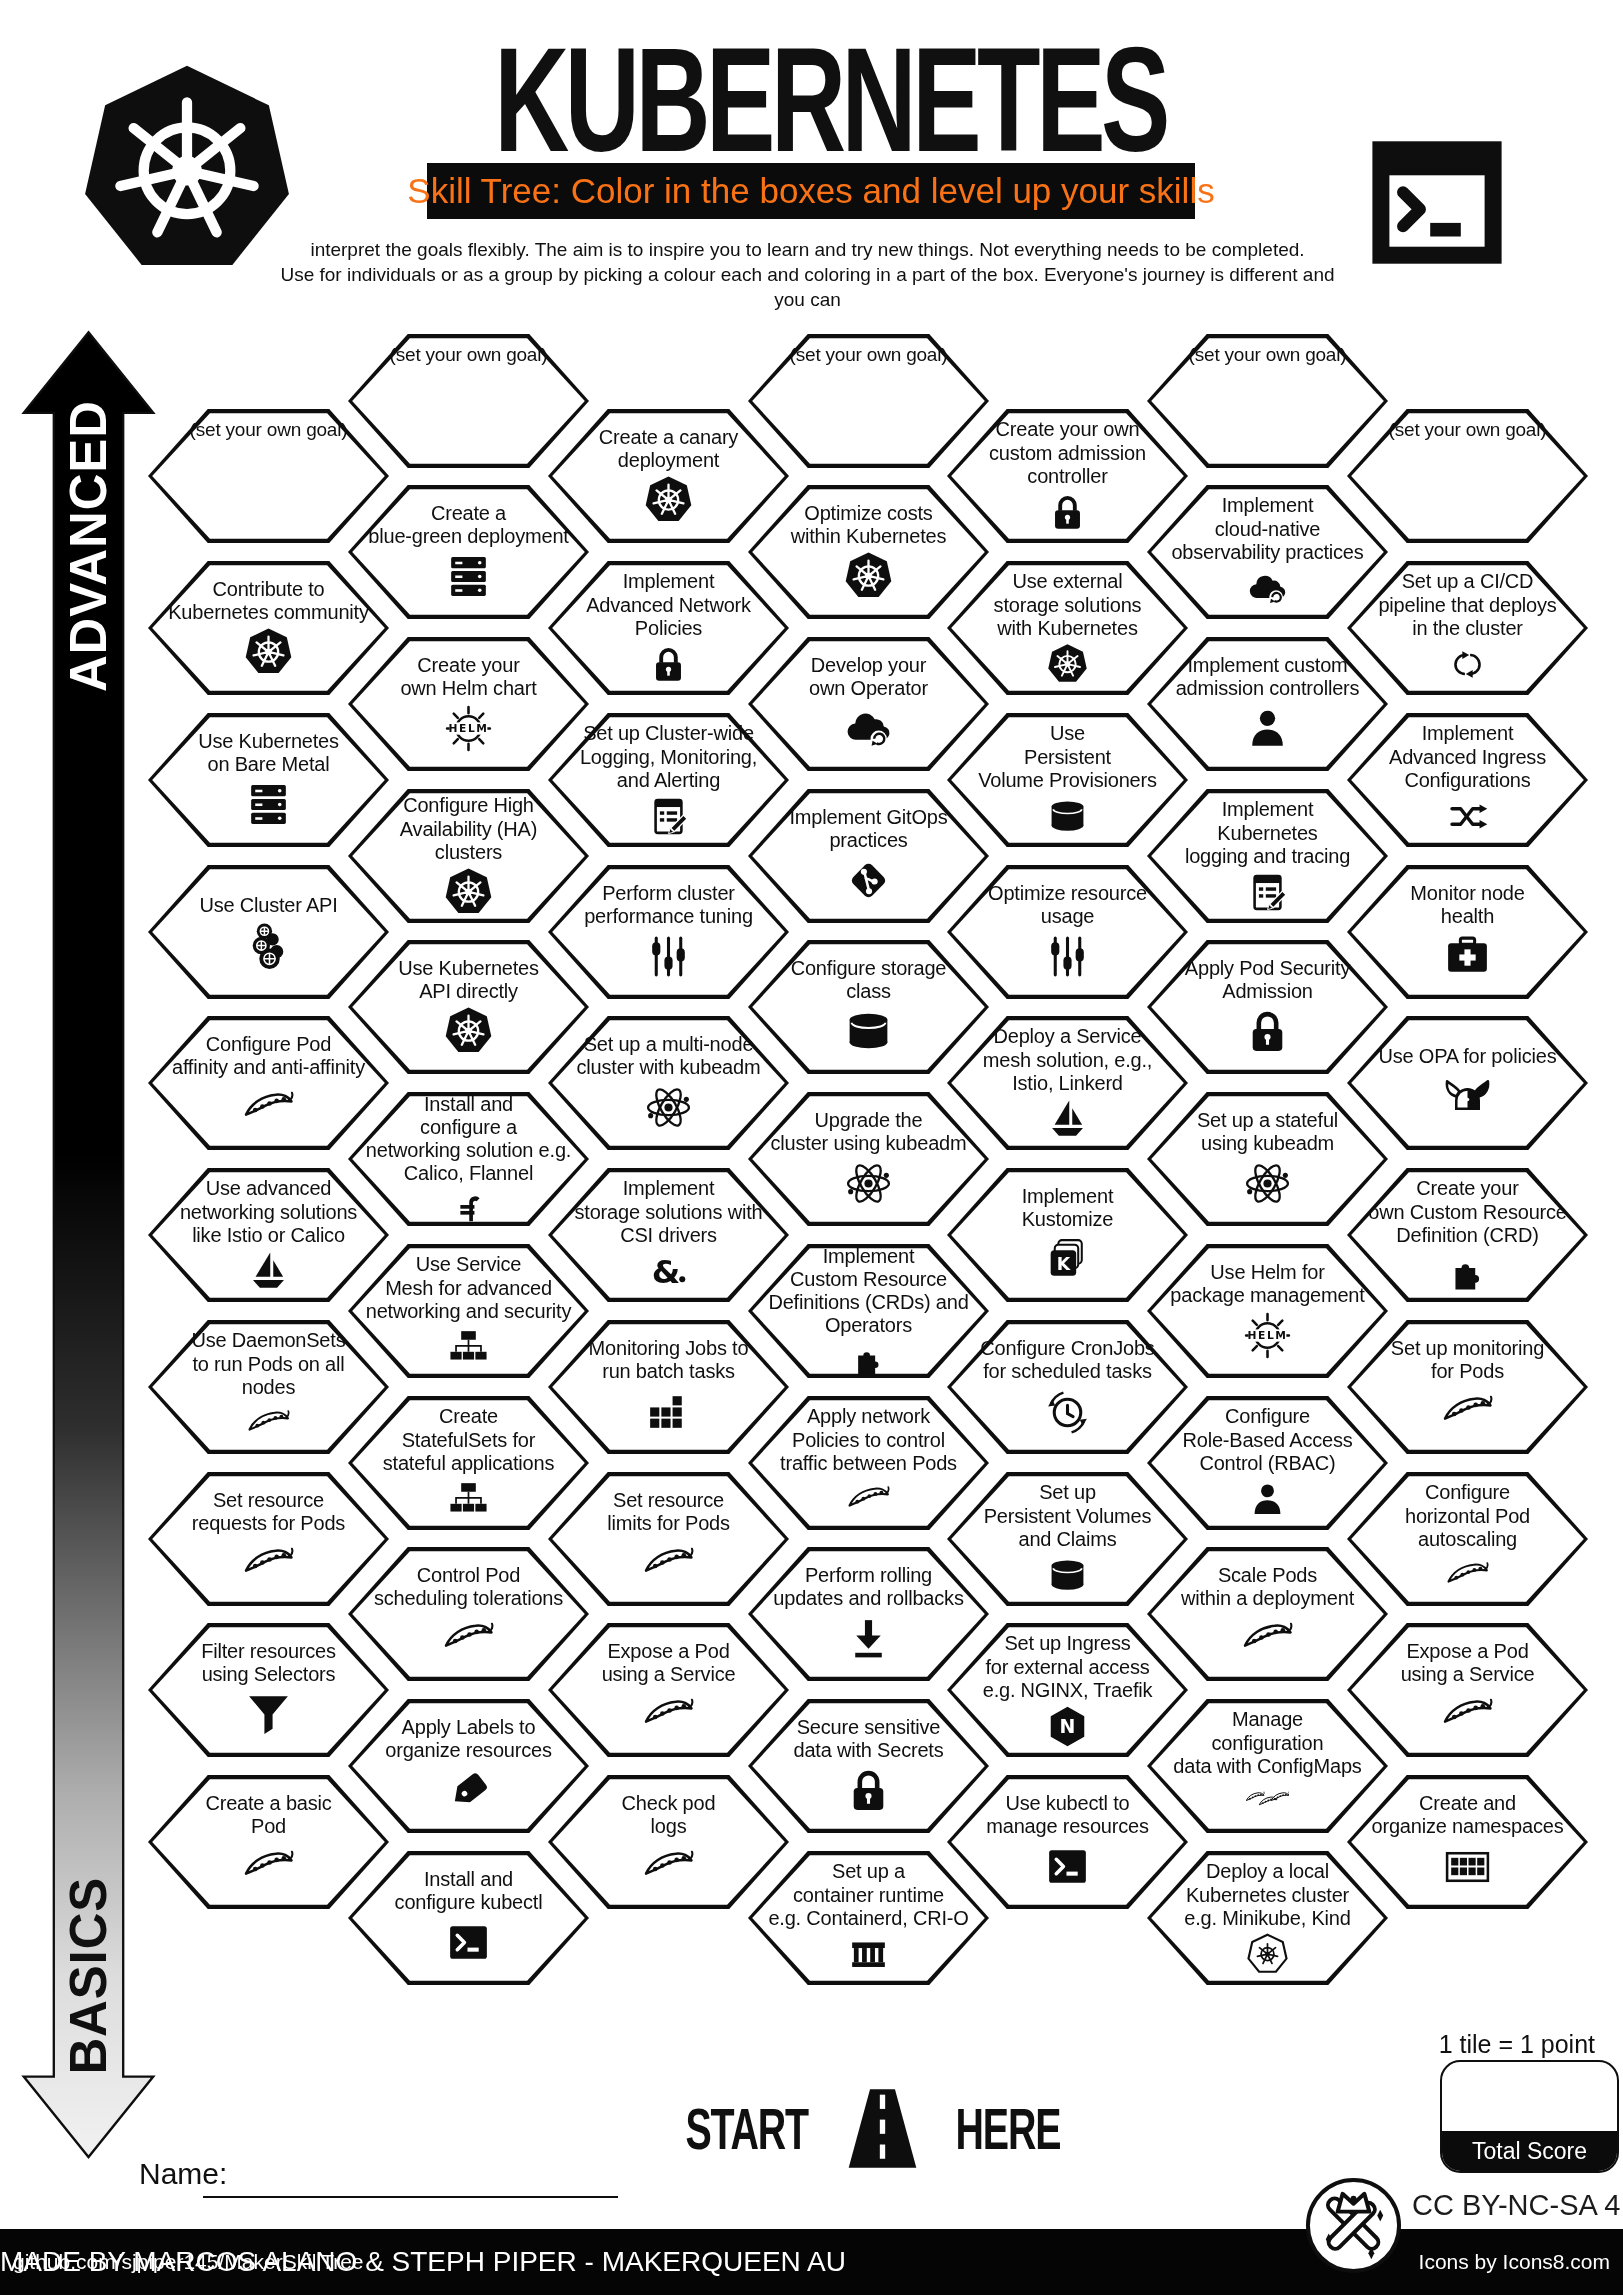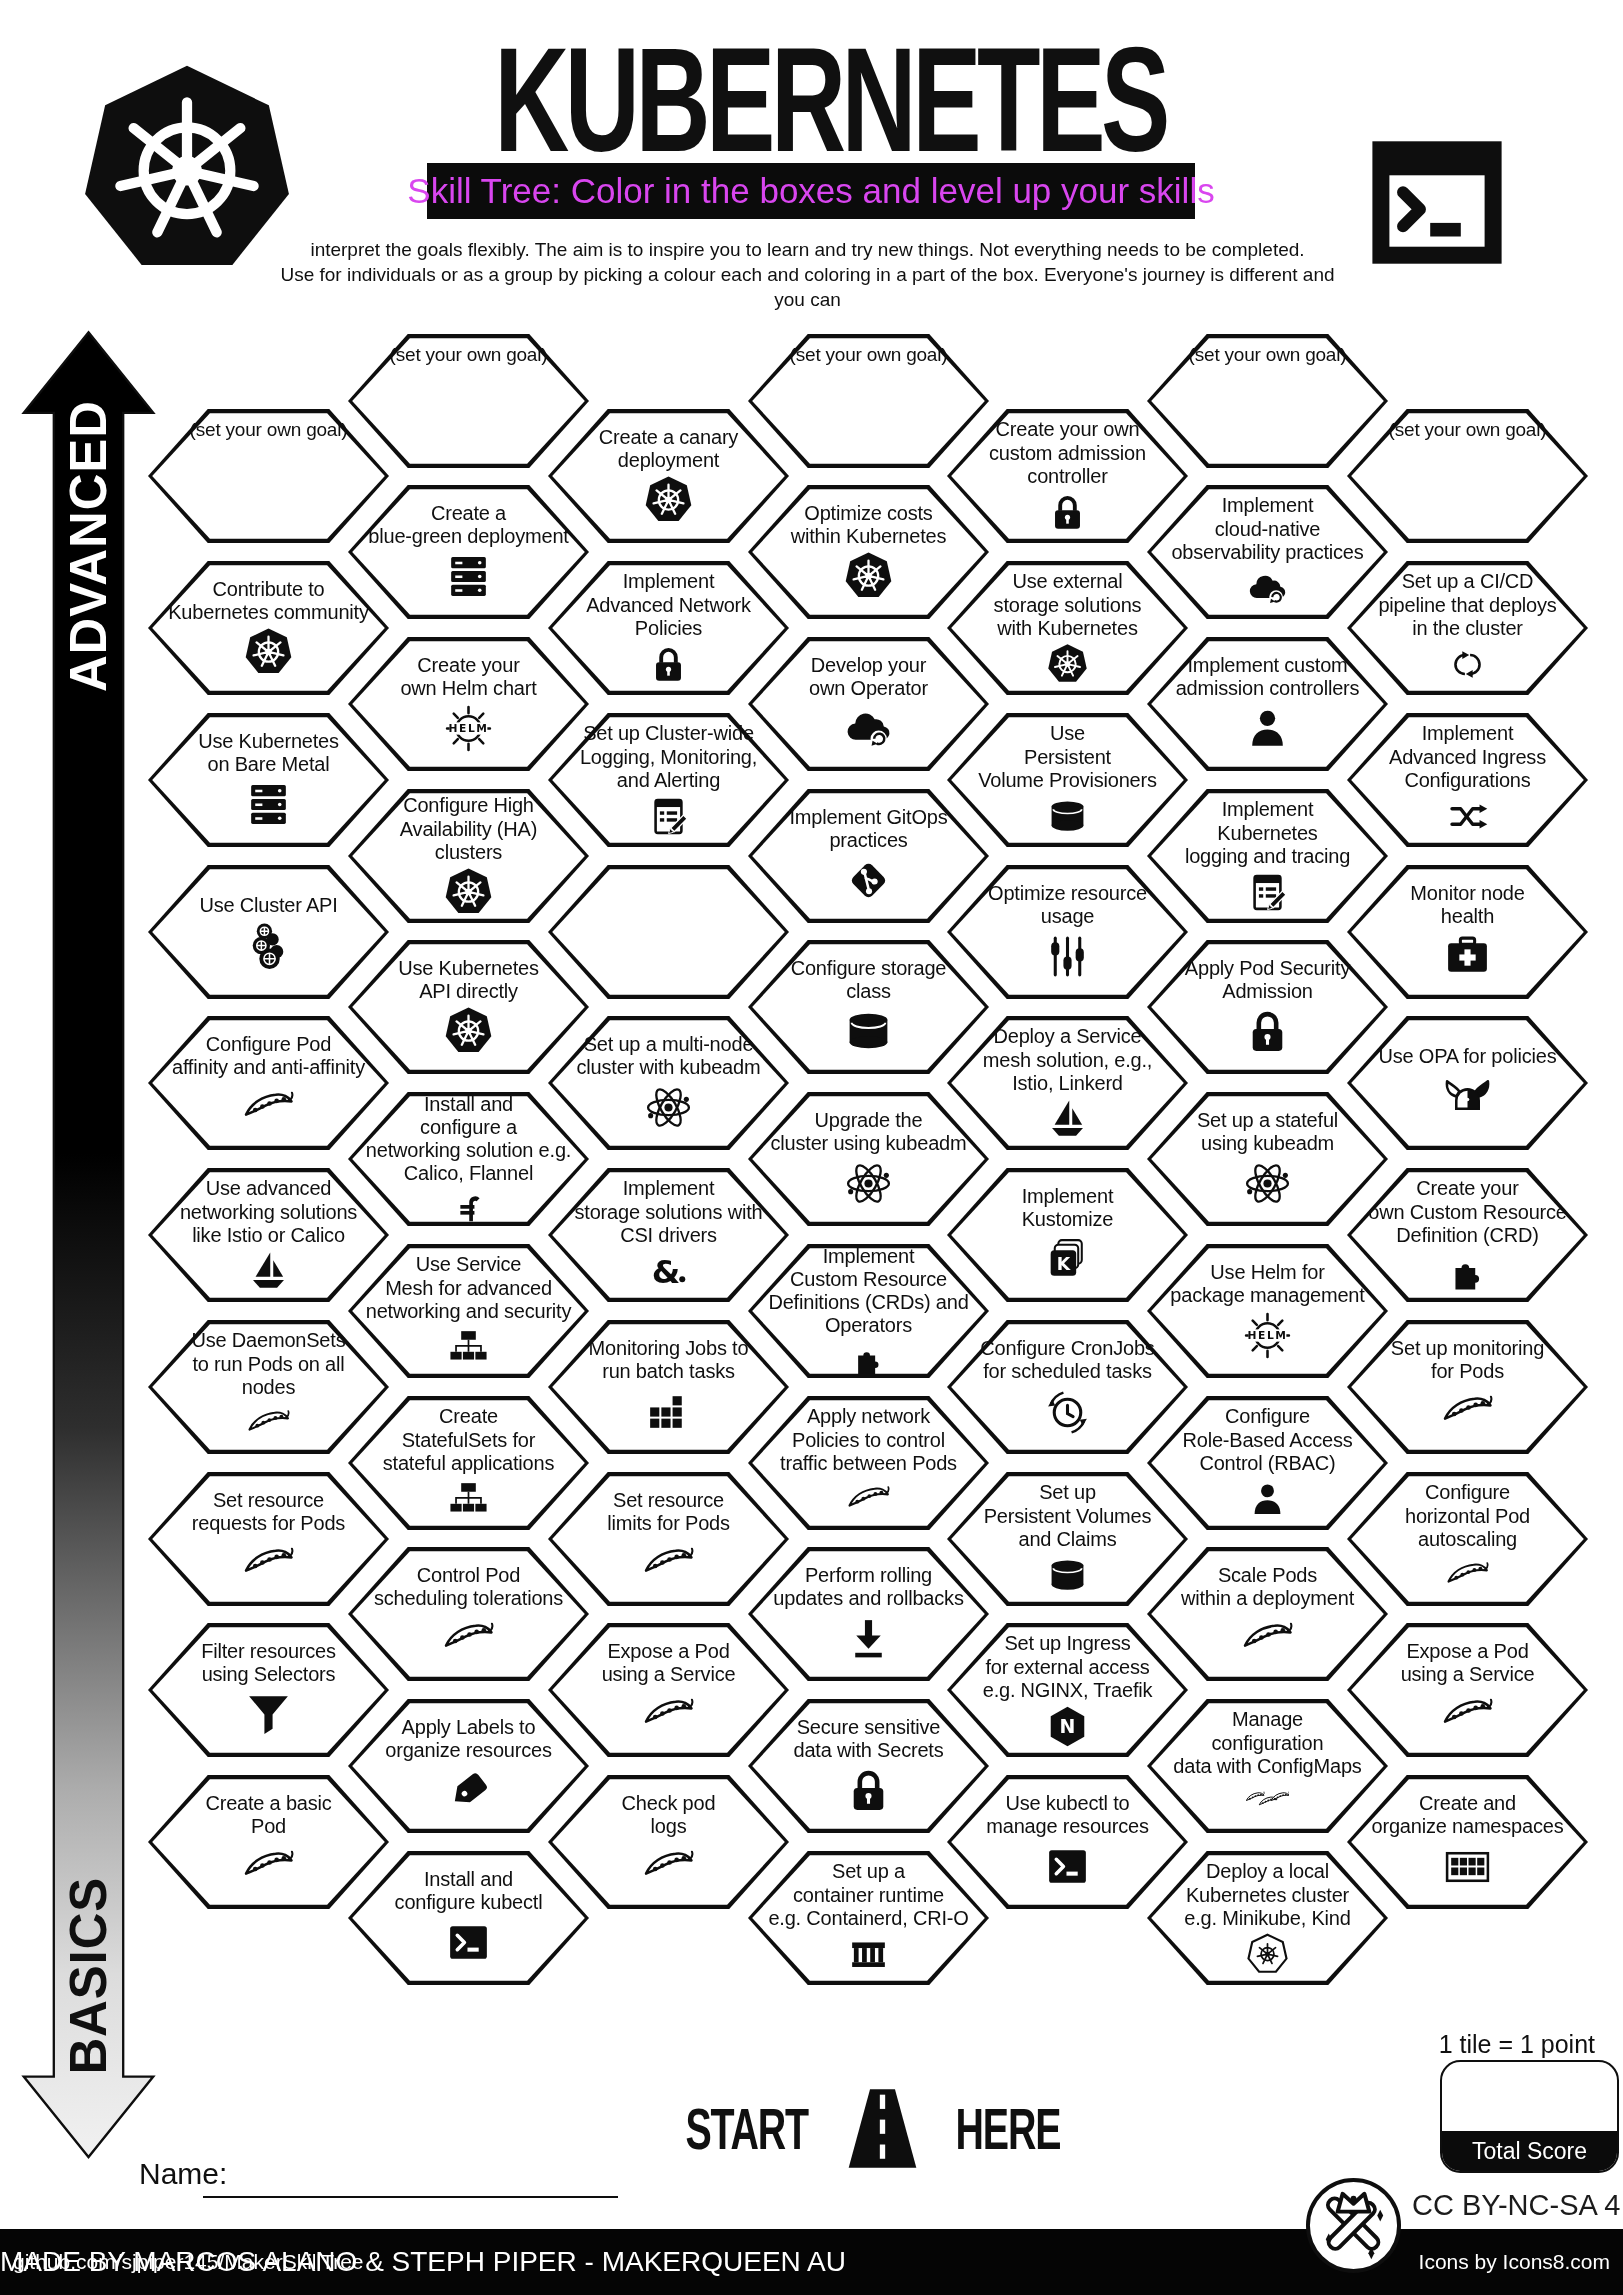--- a/index.html
+++ b/index.html
@@ -5,21 +5,21 @@
   html,body{margin:0;padding:0;background:#fff;}
   .page{position:relative;width:1623px;height:2295px;background:#fff;overflow:hidden;
         font-family:"Liberation Sans",sans-serif;color:#101010;}
 
   
   .title{position:absolute;left:416px;top:26px;width:782px;text-align:center;
          font-size:130px;font-weight:bold;letter-spacing:-5.6px;line-height:1;
          transform:scale(0.80,1.14);transform-origin:50% 0;}
   .banner{position:absolute;left:427px;top:163px;width:768px;height:56px;background:#0b0b0b;
           display:flex;align-items:center;justify-content:center;}
-  .banner span{color:#d946ef;font-size:35px;letter-spacing:0px;white-space:nowrap;}
+  .banner span{color:#f97316;font-size:35px;letter-spacing:0px;white-space:nowrap;}
   .desc{position:absolute;left:278px;top:237px;width:1059px;text-align:center;
         font-size:19px;line-height:1.32;}
   .logo-wrap{position:absolute;left:73px;top:59px;width:228px;height:228px;}
   .term-wrap{position:absolute;left:1352px;top:112px;width:170px;height:181px;}
 
   
   .axis{position:absolute;left:17.6px;top:324px;width:141px;height:1846px;}
 
   
   .hex{position:absolute;width:241px;height:134px;}
@@ -709,20 +709,29 @@
           <div class="icon">
            <svg viewBox="0 0 100 100" width="43" height="43">
               <use href="#i-doc"></use>
             </svg>
          </div>
         </div>
       </div>
       <div class="hex" style="left: 548px; top: 865px;">
         <div class="shape"></div>
         <div class="fill"></div>
+        <div class="content">
+          <div class="label">Perform cluster
+performance tuning</div>
+          <div class="icon">
+           <svg viewBox="0 0 100 100" width="51" height="51">
+              <use href="#i-sliders"></use>
+            </svg>
+         </div>
+        </div>
       </div>
       <div class="hex" style="left: 548px; top: 1016px;">
         <div class="shape"></div>
         <div class="fill"></div>
         <div class="content">
           <div class="label">Set up a multi-node
 cluster with kubeadm</div>
           <div class="icon">
            <svg viewBox="0 0 100 100" width="51" height="51">
               <use href="#i-atom"></use>

